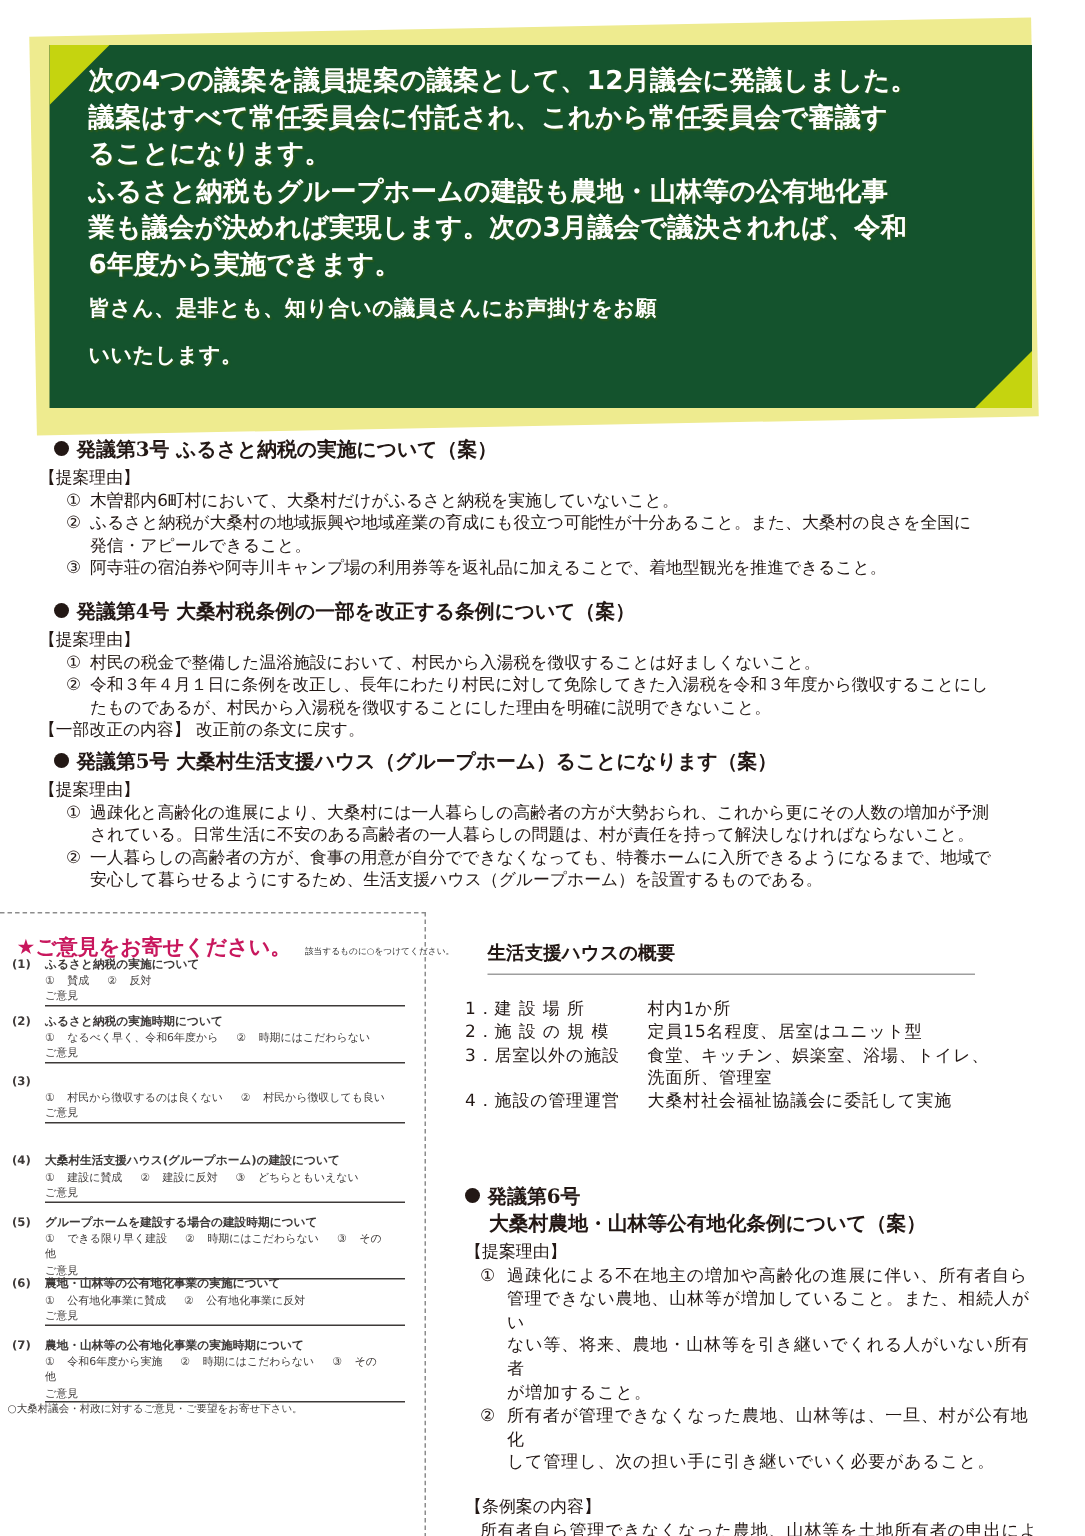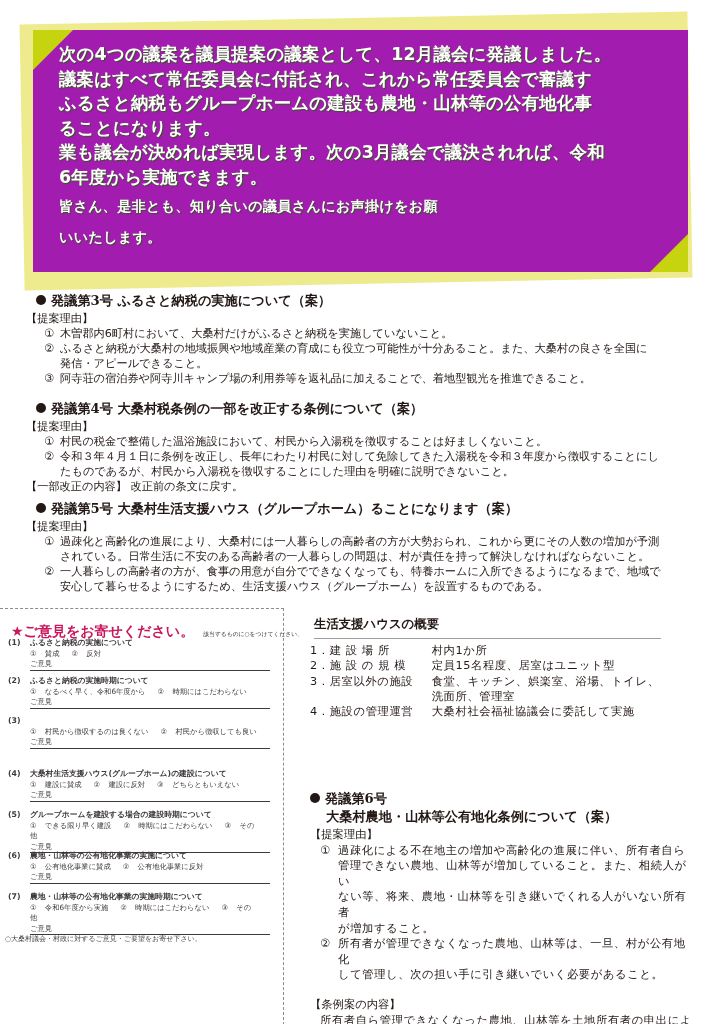--- a/index.html
+++ b/index.html
@@ -2,21 +2,21 @@
 <html><head>
 <meta charset="utf-8">
 <style>
   html, body { margin:0; padding:0; background:#ffffff; }
   body { width:723px; height:1024px; position:relative; overflow:hidden;
          font-family:"DejaVu Sans", "Liberation Sans", sans-serif; color:#231815; }
   
   .banner-back { position:absolute; left:22px; top:18px; width:668px; height:266px;
                  background:#eeeb8f; transform:rotate(-1.1deg); }
   .banner { position:absolute; left:33px; top:30px; width:655px; height:242px;
-            background:#a21caf; overflow:hidden; }
+            background:#14532d; overflow:hidden; }
   .banner .corner-tl { position:absolute; left:0; top:0; width:0; height:0;
             border-top:40px solid #c5d40f; border-right:40px solid transparent; }
   .banner .corner-br { position:absolute; right:0; bottom:0; width:0; height:0;
             border-bottom:38px solid #c5d40f; border-left:38px solid transparent; }
   .banner-text { position:absolute; left:26px; top:12px; width:615px; color:#fff;
             font-weight:bold; text-shadow:1px 1px 1px #2e5a18; }
   .banner-text p { margin:0; font-size:17.4px; line-height:24.6px; letter-spacing:0.2px; }
   .banner-text p.big { font-size:14px; line-height:29px; margin-top:2px; letter-spacing:0.4px; }
 
   
@@ -39,21 +39,21 @@
   .q { position:absolute; left:8px; width:262px; font-size:7.3px; line-height:10.6px; color:#3e3a39; }
   .q .qt { font-weight:bold; font-size:7.8px; display:flex; }
   .q .qt .qn { flex:0 0 22px; }
   .q .opts { padding-left:22px; word-spacing:6px; }
   .q .opts span { margin-right:12px; }
   .q .com { padding-left:22px; border-bottom:1px solid #3e3a39; margin-left:22px; padding-left:0; }
   .form-foot { position:absolute; left:5px; top:934px; font-size:7px; color:#3e3a39; }
 
   
   .overview { position:absolute; left:310px; top:612px; width:355px; }
-  .overview h3 { margin:4px; font-size:12.4px; font-weight:bold; padding-bottom:5px;
+  .overview h3 { margin:15px; font-size:12.4px; font-weight:bold; padding-bottom:5px;
                  border-bottom:1.5px solid #9e9e9e; color:#231815; }
   .ov-row { display:flex; font-size:11.3px; line-height:15.3px; letter-spacing:0.6px; }
   .ov-row .on { flex:0 0 18px; }
   .ov-row .ok { flex:0 0 102px; }
   .ov-row .ov { flex:1; }
   .ov-list { margin-top:4px; }
 
   
   .p6 { position:absolute; left:310px; top:790px; width:385px; font-size:11.3px; line-height:15.6px; }
   .p6 .sec-title { font-size:13.2px; }
@@ -64,22 +64,22 @@
 </head>
 <body>
 
 <div class="banner-back"></div>
 <div class="banner">
   <div class="corner-tl"></div>
   <div class="corner-br"></div>
   <div class="banner-text">
     <p>次の4つの議案を議員提案の議案として、12月議会に発議しました。</p>
     <p>議案はすべて常任委員会に付託され、これから常任委員会で審議す</p>
+    <p>ることになります。</p>
     <p>ふるさと納税もグループホームの建設も農地・山林等の公有地化事</p>
-    <p>ることになります。</p>
     <p>業も議会が決めれば実現します。次の3月議会で議決されれば、令和</p>
     <p>6年度から実施できます。</p>
     <p class="big">皆さん、是非とも、知り合いの議員さんにお声掛けをお願</p>
     <p class="big">いいたします。</p>
   </div>
 </div>
 
 <div class="section" style="top:292px;">
   <div class="sec-title">
     <span class="bullet"></span><span>発議第3号  ふるさと納税の実施について（案）</span>

